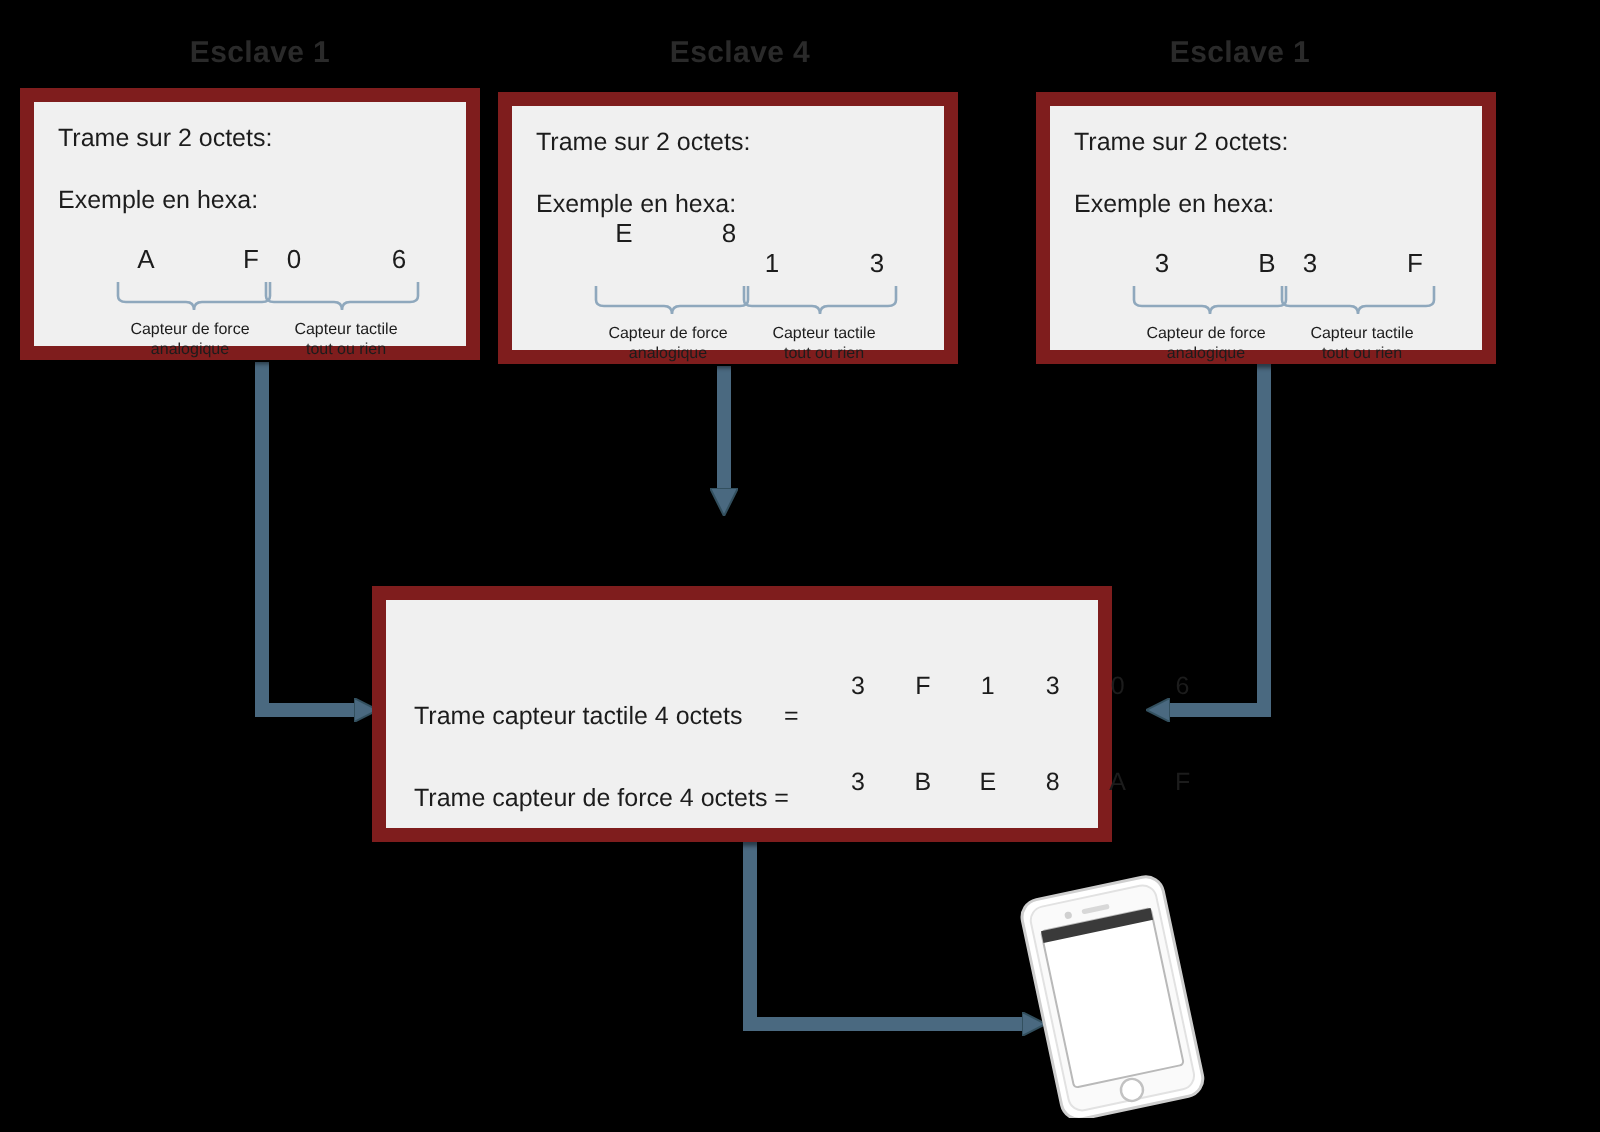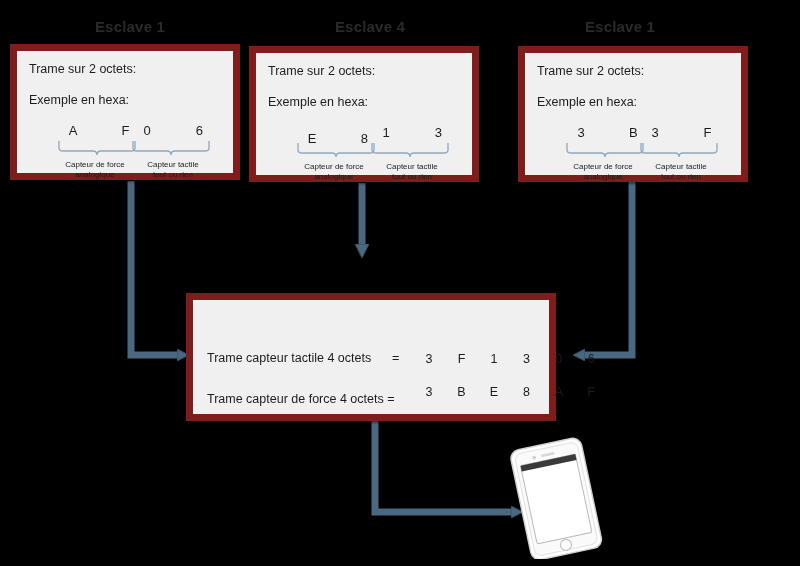--- a/index.html
+++ b/index.html
@@ -137,21 +137,21 @@
     <div class="capt-label" style="left:118px; top:109px; width:76px;">Capteur tactile
 tout ou rien</div>
   </div>
 
   <div class="node-title" style="left:275px; top:18px; width:190px;">Esclave 4</div>
 
   <div class="box" style="left:249px; top:46px; width:230px; height:136px;">
     <div class="box-line" style="left:12px; top:11px;">Trame sur 2 octets:</div>
     <div class="box-line" style="left:12px; top:42px;">Exemple en hexa:</div>
 
-    <div class="hexrow" style="left:44px; top:76px;">
+    <div class="hexrow" style="left:44px; top:55px;">
       <span class="hexdigit" style="width:24px;">E</span>
       <span class="hexdigit" style="width:24px; margin-left:24px;">8</span>
     </div>
     <div class="hexrow" style="left:118px; top:70px;">
       <span class="hexdigit" style="width:24px;">1</span>
       <span class="hexdigit" style="width:24px; margin-left:24px;">3</span>
     </div>
 
     <svg class="brace" style="left:40px; top:88px;" width="80" height="18" viewBox="0 0 80 18">
       <path d="M2,2 L2,9 Q2,12 6,12 L36,12 Q40,12 40,16 Q40,12 44,12 L74,12 Q78,12 78,9 L78,2" fill="none" stroke="#8fa8bd" stroke-width="1.3"></path>
@@ -192,21 +192,21 @@
 analogique</div>
     <div class="capt-label" style="left:118px; top:109px; width:76px;">Capteur tactile
 tout ou rien</div>
   </div>
 
 
   <div class="box" style="left:186px; top:293px; width:370px; height:128px;">
 
     <div class="m-line" style="left:14px; top:51px;">Trame capteur tactile 4 octets</div>
     <div class="m-line" style="left:199px; top:51px;">=</div>
-    <div class="m-hex" style="left:222px; top:49px;">
+    <div class="m-hex" style="left:222px; top:34px;">
       <span>3</span>
       <span>F</span>
       <span>1</span>
       <span>3</span>
       <span>0</span>
       <span>6</span>
     </div>
 
     <div class="m-line" style="left:14px; top:92px;">Trame capteur de force 4 octets =</div>
     <div class="m-hex" style="left:222px; top:82px;">

